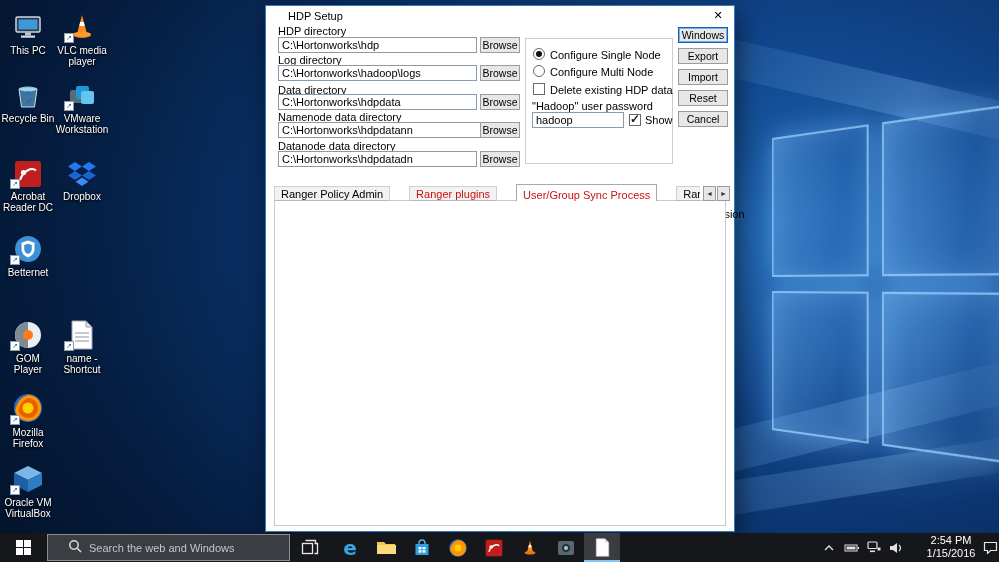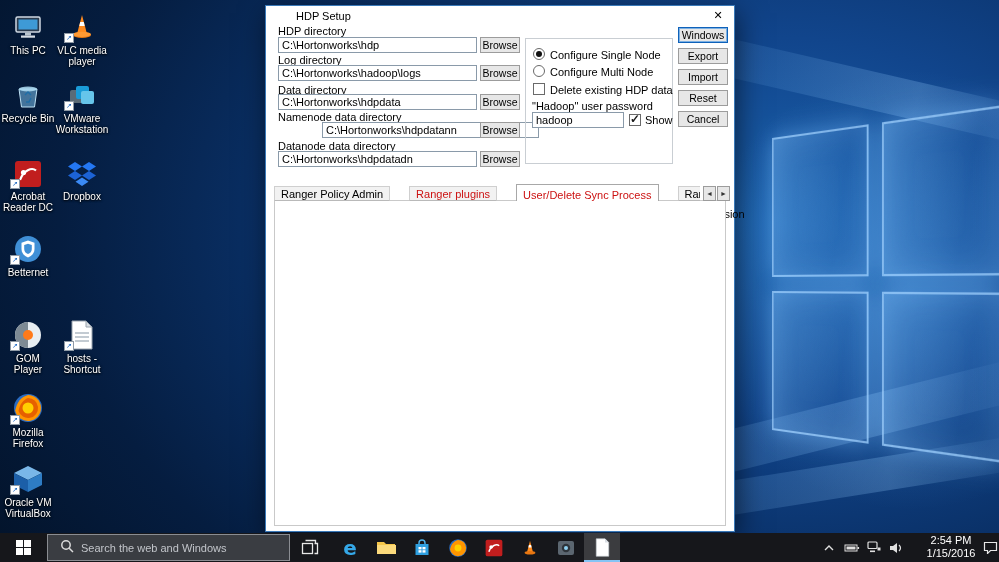--- a/index.html
+++ b/index.html
@@ -25,21 +25,21 @@
   .dicon .ig{height:34px;display:flex;align-items:flex-end;justify-content:center;position:relative;}
   .dicon .cap{margin-top:3px;font-size:10px;line-height:11px;color:#fff;
     text-shadow:0 1px 2px rgba(0,0,0,.95), 0 0 3px rgba(0,0,0,.85);}
   .sc{position:absolute;left:9px;bottom:-1px;width:10px;height:10px;background:#fff;border:1px solid #8f9aa5;
     display:flex;align-items:center;justify-content:center;font-size:7px;color:#1563c0;}
 
   
   .dialog{position:absolute;left:265px;top:5px;width:470px;height:527px;background:#fff;
     border:1px solid #3a79b8;box-shadow:3px 8px 26px rgba(0,0,0,.55);z-index:5;}
   .titlebar{position:absolute;left:0;top:0;right:0;height:19px;background:#fff;display:flex;align-items:center;}
-  .title{font-size:11px;padding-left:0;color:#000;margin-left:30px;}
+  .title{font-size:11px;padding-left:22px;color:#000;}
   .closebtn{position:absolute;right:0;top:0;width:32px;height:19px;font-size:11px;display:flex;
     align-items:center;justify-content:center;color:#000;background:transparent;border:none;font-family:inherit;}
   .lbl{position:absolute;font-size:11px;color:#000;white-space:nowrap;line-height:12px;}
   .lbl.dim{color:#9aa3ab;}
   .tfld{position:absolute;height:16px;border:1px solid #8a9aa9;background:#fff;font-size:11px;
     font-family:inherit;padding:0 3px;color:#000;}
   .tfld.dim{color:#8a9097;}
   .pbtn{position:absolute;height:16px;background:#e7e7e7;border:1px solid #9c9c9c;font-size:10.5px;
     font-family:inherit;color:#000;padding:0;line-height:13px;text-align:center;}
   .pbtn.dis{color:#a8a8a8;background:#efefef;border-color:#c6c6c6;}
@@ -62,21 +62,21 @@
   .tabarrow{position:absolute;top:180px;width:13px;height:15px;background:#e7e7e7;border:1px solid #9c9c9c;
     font-size:7px;line-height:12px;text-align:center;color:#333;padding:0;font-family:inherit;z-index:3;}
   .tabpane{position:absolute;left:8px;top:194px;width:452px;height:326px;border:1px solid #c9c9c9;background:#fff;z-index:1;}
 
   
   .taskbar{position:absolute;left:0;bottom:0;width:999px;height:29px;background:#16171b;z-index:10;}
   .startbtn{position:absolute;left:0;top:0;width:46px;height:29px;display:flex;align-items:center;justify-content:center;}
   .winflag{width:15px;height:15px;display:grid;grid-template-columns:7px 7px;grid-template-rows:7px 7px;gap:1px;}
   .winflag span{background:#fff;}
   .searchbox{position:absolute;left:47px;top:1px;width:243px;height:27px;background:#3a3d42;
-    border:1px solid #8a8d92;display:flex;align-items:center;gap:7px;padding-left:12px;}
+    border:1px solid #8a8d92;display:flex;align-items:center;gap:7px;padding-left:20px;}
   .searchbox .ph{font-size:11px;color:#c2c5ca;white-space:nowrap;overflow:hidden;}
   .tbicon{position:absolute;top:0;width:36px;height:29px;display:flex;align-items:center;justify-content:center;}
   .tbicon.active{background:rgba(255,255,255,.16);box-shadow:inset 0 -2px 0 #85c4f5;}
   .trayicon{position:absolute;top:0;height:29px;display:flex;align-items:center;justify-content:center;}
   .clock{position:absolute;left:922px;top:1px;width:58px;height:27px;color:#fff;font-size:11px;
     line-height:13px;text-align:center;}
 </style>
 </head>
 <body>
 
@@ -190,21 +190,21 @@
           <path d="M2 1h14l6 6v22H2z" fill="#fff" stroke="#9aa4ae" stroke-width="1"></path>
           <path d="M16 1l6 6h-6z" fill="#d9dee3" stroke="#9aa4ae" stroke-width="1"></path>
           <g stroke="#9aa8b4" stroke-width="1.2">
             <line x1="5" y1="13" x2="19" y2="13"></line>
             <line x1="5" y1="17" x2="19" y2="17"></line>
             <line x1="5" y1="21" x2="19" y2="21"></line>
           </g>
         </svg>
         <span class="sc">↗</span>
       </div>
-    <div class="cap">hosts - Shortcut</div>
+    <div class="cap">name - Shortcut</div>
   </div>
   <div class="dicon" style="left:1px;top:460px">
     <div class="ig">
         <svg width="32" height="30" viewBox="0 0 32 30">
           <polygon points="16,2 30,9 16,16 2,9" fill="#7ab7e8"></polygon>
           <polygon points="2,9 16,16 16,28 2,21" fill="#1c5fa8"></polygon>
           <polygon points="30,9 16,16 16,28 30,21" fill="#2e7cc4"></polygon>
         </svg>
         <span class="sc">↗</span>
       </div>
@@ -235,21 +235,21 @@
 
     <span class="lbl" style="left:12px;top:48px">Log directory</span>
     <input class="tfld" style="left: 12px; top: 59px; width: 199px;" value="C:\Hortonworks\hadoop\logs">
     <button class="pbtn" style="left:214px;top:59px;width:40px">Browse</button>
 
     <span class="lbl" style="left:12px;top:78px">Data directory</span>
     <input class="tfld" style="left: 12px; top: 88px; width: 199px;" value="C:\Hortonworks\hdpdata">
     <button class="pbtn" style="left:214px;top:88px;width:40px">Browse</button>
 
     <span class="lbl" style="left:12px;top:105px">Namenode data directory</span>
-    <input class="tfld" style="left: 12px; top: 116px; width: 217px; margin-left: 44px;" value="C:\Hortonworks\hdpdatann">
+    <input class="tfld" style="left: 12px; top: 116px; width: 217px;" value="C:\Hortonworks\hdpdatann">
     <button class="pbtn" style="left:214px;top:116px;width:40px">Browse</button>
 
     <span class="lbl" style="left:12px;top:134px">Datanode data directory</span>
     <input class="tfld" style="left: 12px; top: 145px; width: 199px;" value="C:\Hortonworks\hdpdatadn">
     <button class="pbtn" style="left:214px;top:145px;width:40px">Browse</button>
 
     <div class="grp" style="left:259px;top:32px;width:148px;height:126px"></div>
     <span class="rad checked" style="left:267px;top:42px"></span>
     <span class="lbl" style="left:284px;top:43px">Configure Single Node</span>
     <span class="rad" style="left:267px;top:59px"></span>
@@ -263,21 +263,21 @@
 
     <button class="pbtn primary" style="left:412px;top:21px;width:50px">Windows</button>
     <button class="pbtn" style="left:412px;top:42px;width:50px">Export</button>
     <button class="pbtn" style="left:412px;top:63px;width:50px">Import</button>
     <button class="pbtn" style="left:412px;top:84px;width:50px">Reset</button>
     <button class="pbtn" style="left:412px;top:105px;width:50px">Cancel</button>
 
     <div class="tabbar">
       <button class="tab">Ranger Policy Admin</button>
       <button class="tab red">Ranger plugins</button>
-      <button class="tab red sel">User/Delete Sync Process</button>
+      <button class="tab red sel">User/Group Sync Process</button>
       <button class="tab">Ranger Authentication</button>
 
     </div>
     <button class="tabarrow" style="left:437px">◄</button>
     <button class="tabarrow" style="left:451px">►</button>
     <div class="tabpane"></div>
 
     <span class="lbl" style="left:18px;top:202px">Ranger host</span>
     <input class="tfld" style="left: 18px; top: 213px; width: 181px;" value="EBS">
     <button class="pbtn" style="left:202px;top:213px;width:30px">Clear</button>

